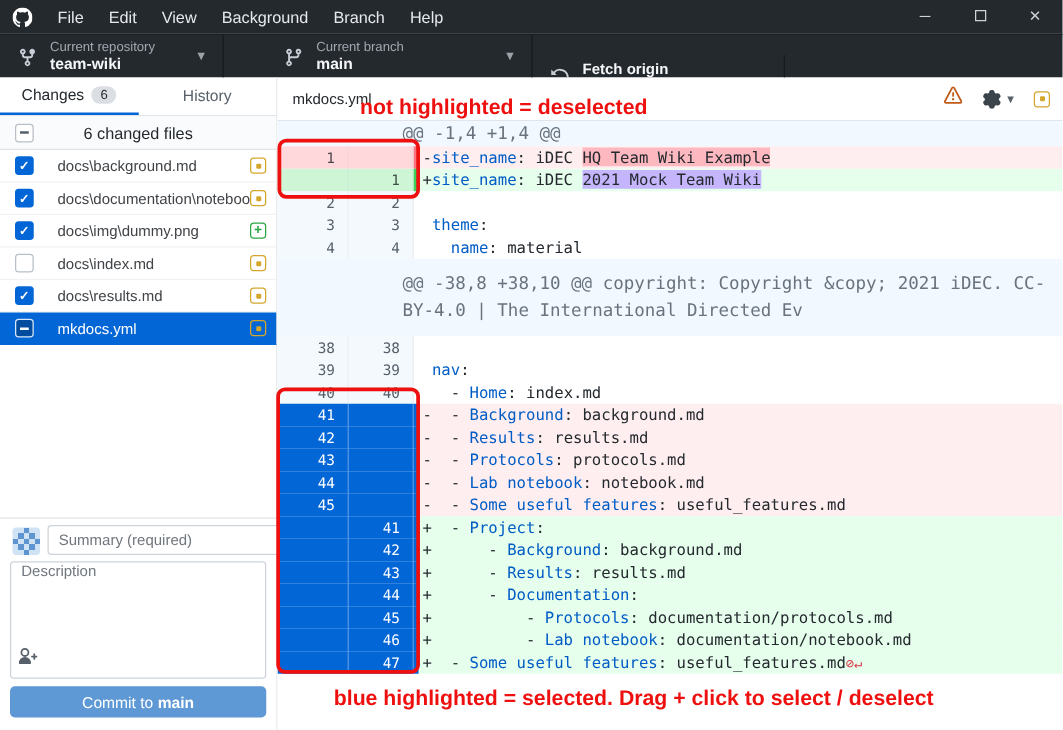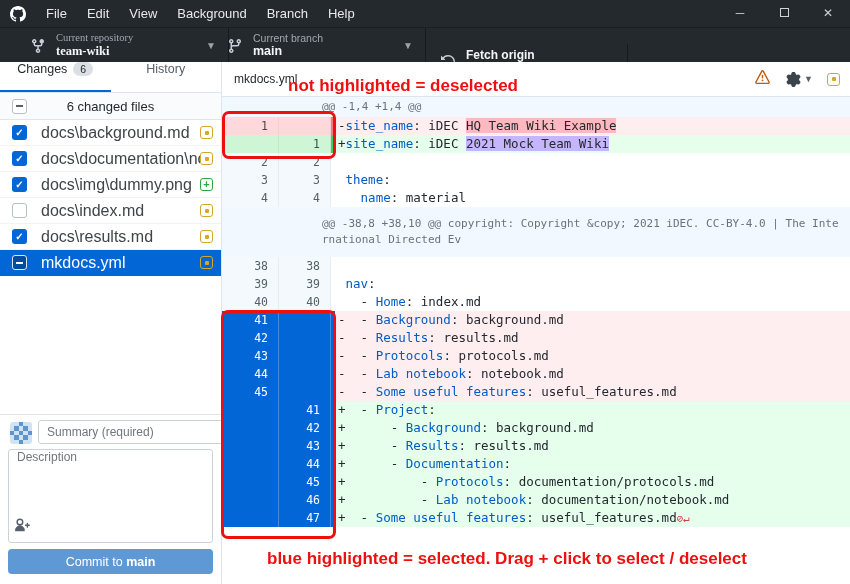--- a/index.html
+++ b/index.html
@@ -20,28 +20,28 @@
   .tb-section{position:absolute;top:0;height:35px;display:flex;align-items:center;border-right:1px solid #16191d;}
   .tb-icon{margin:0 10px 0 14px;display:flex;}
   .tb-text{display:flex;flex-direction:column;justify-content:center;line-height:1.2;}
   .tb-label{font-size:10.5px;color:#a0a8b0;}
   .tb-value{font-size:12.5px;color:#f4f6f8;font-weight:bold;}
   .tb-caret{margin-left:auto;margin-right:12px;color:#9aa2aa;font-size:10px;}
 
   
   #sidebar{position:absolute;left:0;top:62px;width:222px;height:522px;background:#fff;border-right:1px solid #e1e4e8;}
   #tabs{display:flex;height:31px;border-bottom:1px solid #e1e4e8;}
-  .tab{width:50%;display:flex;align-items:flex-start;justify-content:center;font-size:12.5px;color:#586069;}
+  .tab{width:50%;display:flex;align-items:center;justify-content:center;font-size:12.5px;color:#586069;}
   .tab.active{color:#24292e;border-bottom:2px solid #0366d6;}
   .badge{margin-left:6px;background:#dbdfe4;color:#24292e;font-size:10.5px;border-radius:9px;padding:1px 7px;}
   #files-header{position:relative;height:27px;border-bottom:1px solid #e1e4e8;background:#fafbfc;
     display:flex;align-items:center;justify-content:center;font-size:13px;color:#24292e;}
   #files-header .cb{position:absolute;left:12px;}
   .file-row{position:relative;height:26px;display:flex;align-items:center;border-bottom:1px solid #f0f2f5;padding:0 8px 0 12px;}
-  .file-row .fname{margin-left:14px;font-size:16px;color:#404448;white-space:nowrap;overflow:hidden;}
+  .file-row .fname{margin-left:19px;font-size:12px;color:#404448;white-space:nowrap;overflow:hidden;}
   .file-row .st{margin-left:auto;}
   .file-row.selected{background:#0366d6;border-bottom-color:#0366d6;}
   .file-row.selected .fname{color:#fff;}
 
   .cb{width:15px;height:15px;border-radius:3px;display:flex;align-items:center;justify-content:center;flex:0 0 15px;}
   .cb.checked{background:#0366d6;}
   .cb.checked::after{content:"✓";color:#fff;font-size:10px;font-weight:bold;}
   .cb.empty{background:#fff;border:1px solid #b8bfc6;}
   .cb.partial{background:#fff;border:1px solid #b8bfc6;}
   .cb.partial::after{content:"";width:7px;height:2px;background:#586069;}
@@ -69,23 +69,23 @@
   
   #diffpanel{position:absolute;left:222px;top:62px;width:628px;height:522px;background:#fff;overflow:hidden;}
   #diff-header{height:35px;border-bottom:1px solid #e1e4e8;display:flex;align-items:center;padding:0 10px 0 12px;}
   #diff-filename{font-size:12px;color:#24292e;}
   #diff-header-icons{margin-left:auto;display:flex;align-items:center;}
   #gear-icon{margin-left:16px;display:flex;align-items:center;}
   #gear-caret{font-size:9px;color:#586069;margin-left:3px;}
   #diff-file-status{margin-left:14px;}
 
   #diff-body{font-family:"DejaVu Sans Mono",monospace;font-size:12.5px;}
-  .hunk{background:#f1f8ff;color:#6a737d;font-size:11px;letter-spacing:0;
+  .hunk{background:#f1f8ff;color:#6a737d;font-size:14px;letter-spacing:0;
     padding:3px 10px 3px 100px;line-height:14px;white-space:pre-wrap;word-break:break-all;}
-  .hunk.tall{padding-top:9px;padding-bottom:9px;line-height:16px;}
+  .hunk.tall{padding-top:9px;padding-bottom:9px;line-height:22px;}
   .drow{display:flex;height:18px;line-height:18px;}
   .gut{width:57px;text-align:right;padding-right:10px;font-size:11.5px;color:#57606a;
     background:#f3f9fc;border-right:1px solid rgba(27,31,35,.06);}
   .gut.new{width:52px;}
   .handle{width:4px;background:transparent;}
   .dbody{flex:1;white-space:pre;padding-left:3px;color:#24292e;overflow:hidden;}
 
   .drow.del .gut{background:#ffd8dc;color:#50454a;}
   .drow.del .handle{background:#f97583;}
   .drow.del .dbody{background:#ffeef0;}
@@ -119,21 +119,21 @@
   </span>
   <span id="menus"><span class="menu-item">File</span><span class="menu-item">Edit</span><span class="menu-item">View</span><span class="menu-item">Background</span><span class="menu-item">Branch</span><span class="menu-item">Help</span></span>
   <span id="win-controls">
     <span class="win-btn">─</span>
     <span class="win-btn"><span class="sq"></span></span>
     <span class="win-btn">✕</span>
   </span>
 </div>
 
 <div id="toolbar">
-  <div class="tb-section" style="left:16px;width:213px;font-family:Liberation Serif, serif;">
+  <div class="tb-section" style="left:0;width:179px;">
     <span class="tb-icon">
       <svg width="16" height="16" viewBox="0 0 16 16">
           <path fill="#c6cdd4" d="M5 3.25a.75.75 0 1 1-1.5 0 .75.75 0 0 1 1.5 0Zm0 2.122a2.25 2.25 0 1 0-1.5 0v.878A2.25 2.25 0 0 0 5.75 8.5h1.5v2.128a2.251 2.251 0 1 0 1.5 0V8.5h1.5a2.25 2.25 0 0 0 2.25-2.25v-.878a2.25 2.25 0 1 0-1.5 0v.878a.75.75 0 0 1-.75.75h-4.5A.75.75 0 0 1 5 6.25v-.878Zm3.75 7.378a.75.75 0 1 1-1.5 0 .75.75 0 0 1 1.5 0Zm3-8.75a.75.75 0 1 0 0-1.5.75.75 0 0 0 0 1.5Z"></path>
         </svg>
     </span>
     <span class="tb-text">
       <span class="tb-label">Current repository</span>
       <span class="tb-value">team-wiki</span>
     </span>
     <span class="tb-caret">▼</span>

